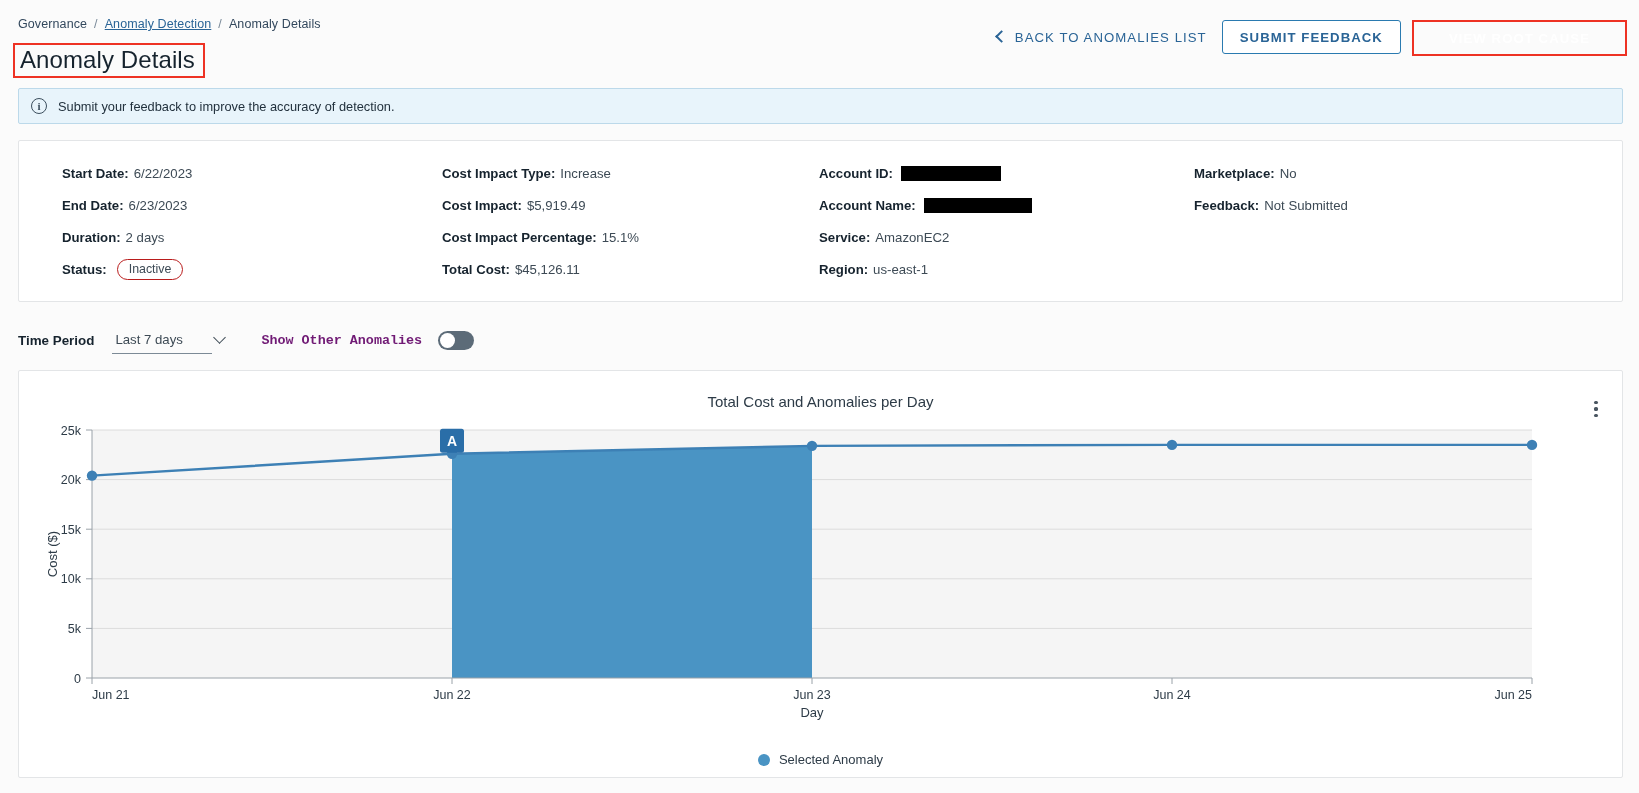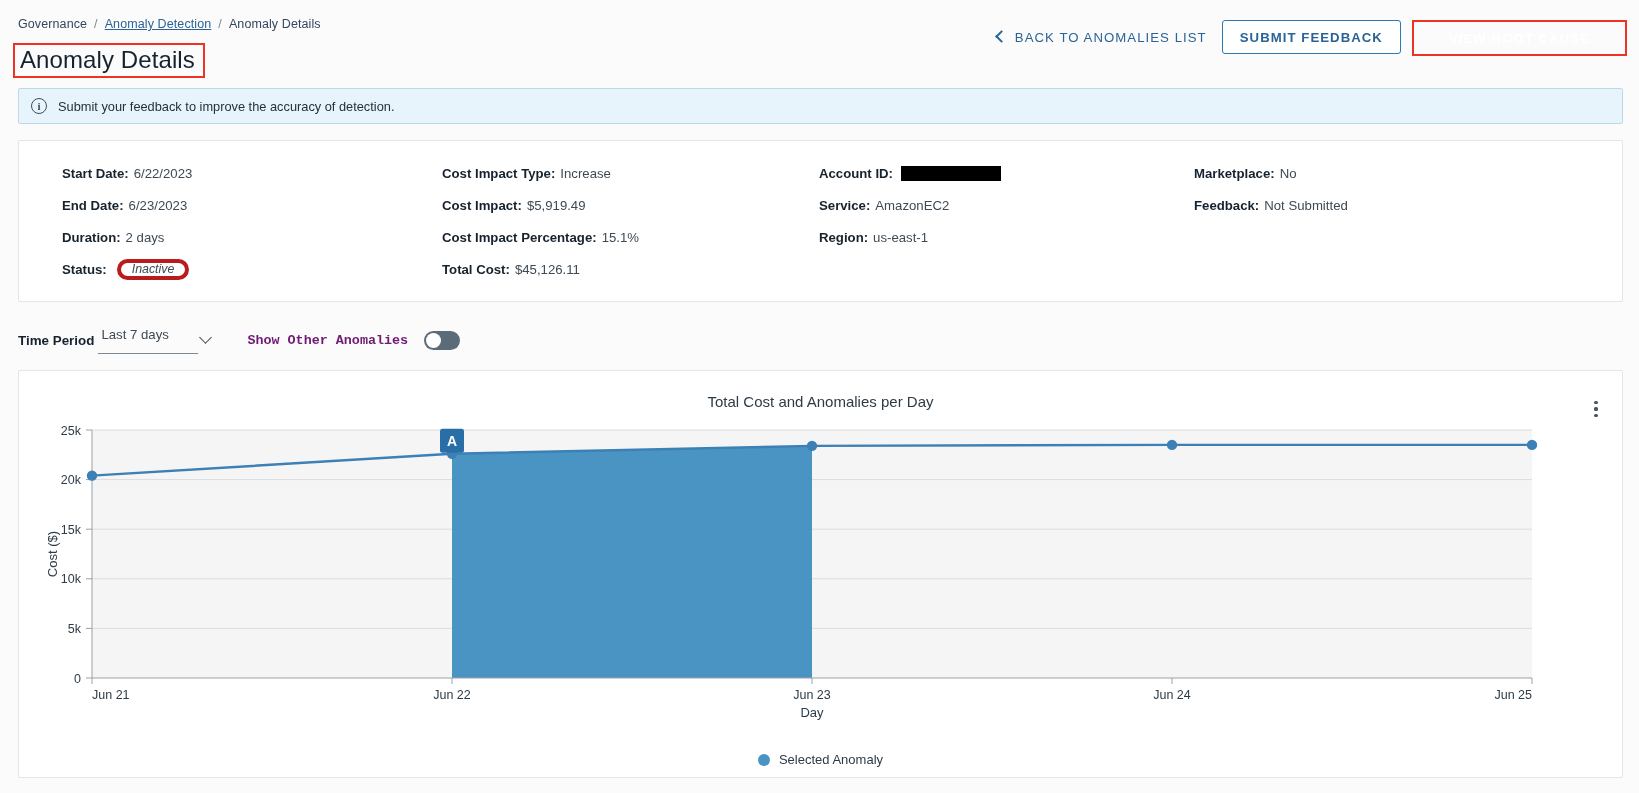--- a/index.html
+++ b/index.html
@@ -106,37 +106,37 @@
   .dlabel { font-weight: 700; color: #16232e; }
   .dvalue { color: #3d4a55; font-weight: 400; }
   .redacted {
     display: inline-block; height: 15px; background: #000000;
     vertical-align: middle; margin-left: 3px;
   }
   .redacted.id { width: 100px; }
   .redacted.name { width: 108px; }
   .pill {
     display: inline-flex; align-items: center; justify-content: center;
-    border: 4px solid #b91c1c; border-radius: 11px;
+    border: 1px solid #b91c1c; border-radius: 11px;
     padding: 2px 11px 3px; font-size: 12.4px; color: #3d4a55;
-    margin-left: 5px; background: #fff; height: 21px; font-style: italic;
+    margin-left: 5px; background: #fff; height: 21px;
   }
 
   
   .controls {
     position: absolute; left: 18px; top: 320px; height: 40px;
     display: flex; align-items: center;
   }
   .ctl-label {
     font-size: 13.4px; font-weight: 700; color: #16232e;
   }
   .select-wrap {
-    position: relative; margin-left: 4px; width: 100px;
+    position: relative; margin-left: 18px; width: 100px;
     border-bottom: 1px solid #7c8a96; height: 27px;
-    display: flex; align-items: flex-start; padding-left: 3px;
+    display: flex; align-items: center; padding-left: 3px;
   }
   .select-val { font-size: 13.2px; color: #3d4a55; }
   .caret {
     position: absolute; right: -12px; top: 6px;
     width: 9px; height: 9px;
     border-right: 1.8px solid #3d4a55; border-bottom: 1.8px solid #3d4a55;
     transform: rotate(45deg);
   }
   .ctl-label2 {
     margin-left: 49px; font-size: 13.4px; font-weight: 700; color: #701a75; font-family: Liberation Mono, monospace;
@@ -246,20 +246,24 @@
           </div>
           <div class="drow">
             <span class="dlabel">Total Cost:</span>
             <span class="dvalue">$45,126.11</span>
           </div>
         </div>
       <div class="dcol c3">
           <div class="drow">
             <span class="dlabel">Account ID:</span>
             <span class="redacted id"></span>
+          </div>
+          <div class="drow">
+            <span class="dlabel">Account Name:</span>
+            <span class="redacted name"></span>
           </div>
           <div class="drow">
             <span class="dlabel">Service:</span>
             <span class="dvalue">AmazonEC2</span>
           </div>
           <div class="drow">
             <span class="dlabel">Region:</span>
             <span class="dvalue">us-east-1</span>
           </div>
         </div>

